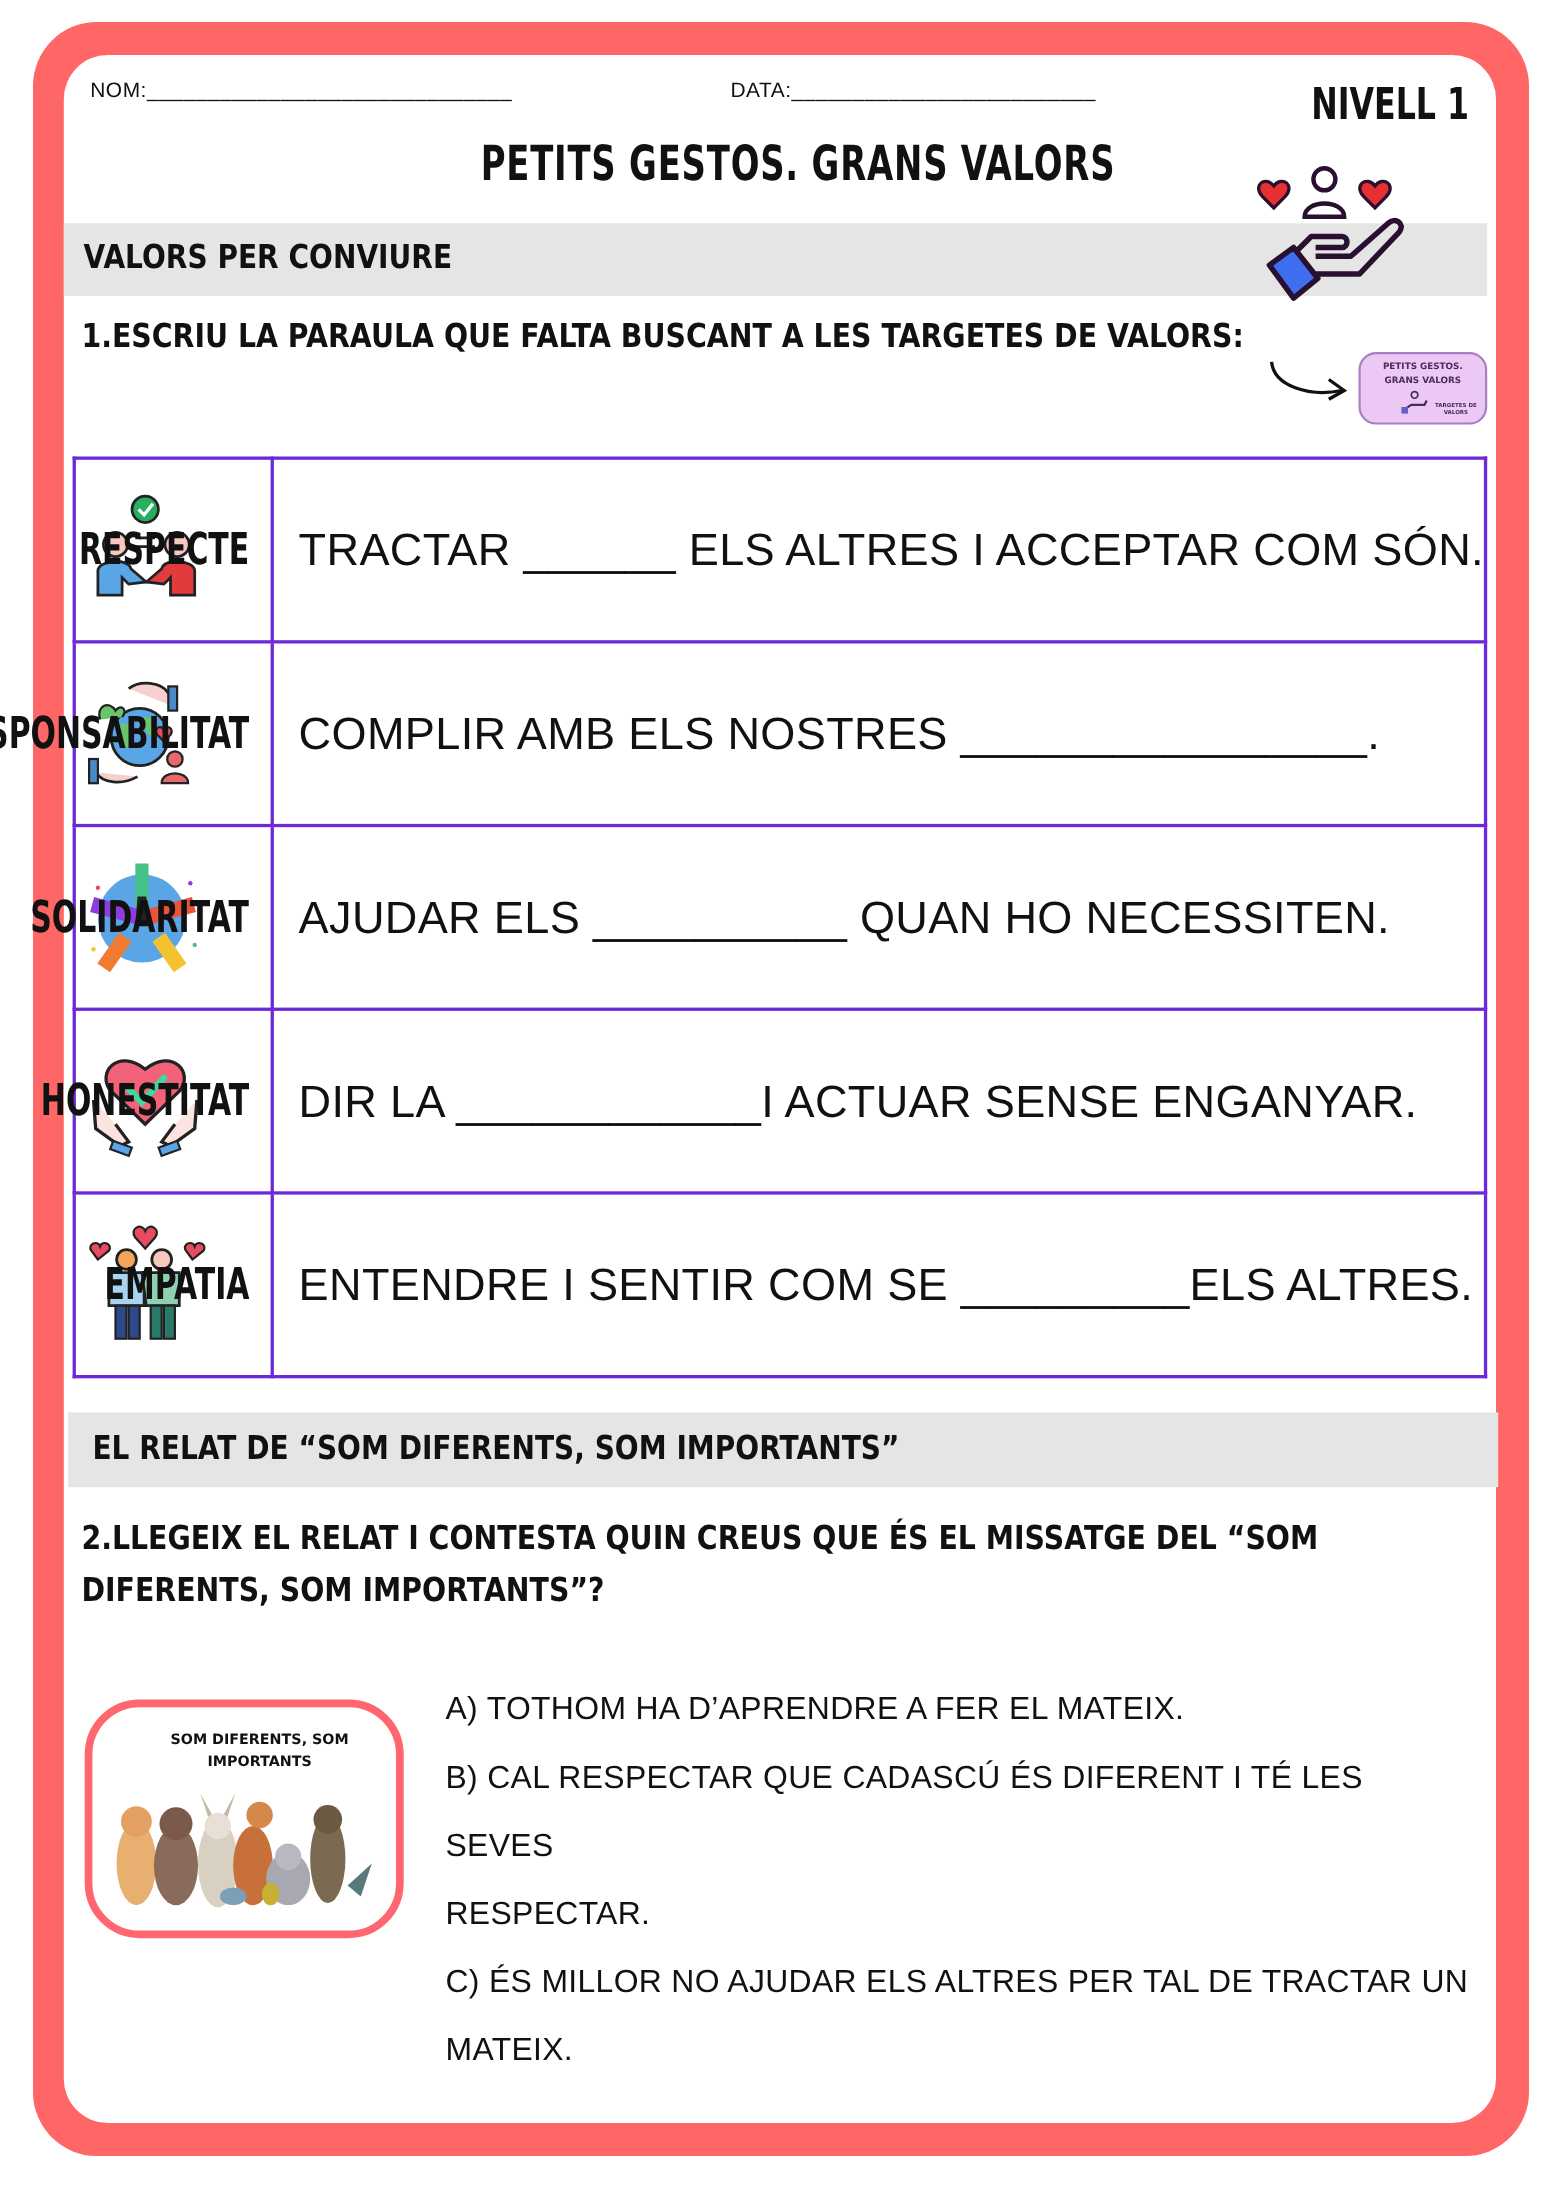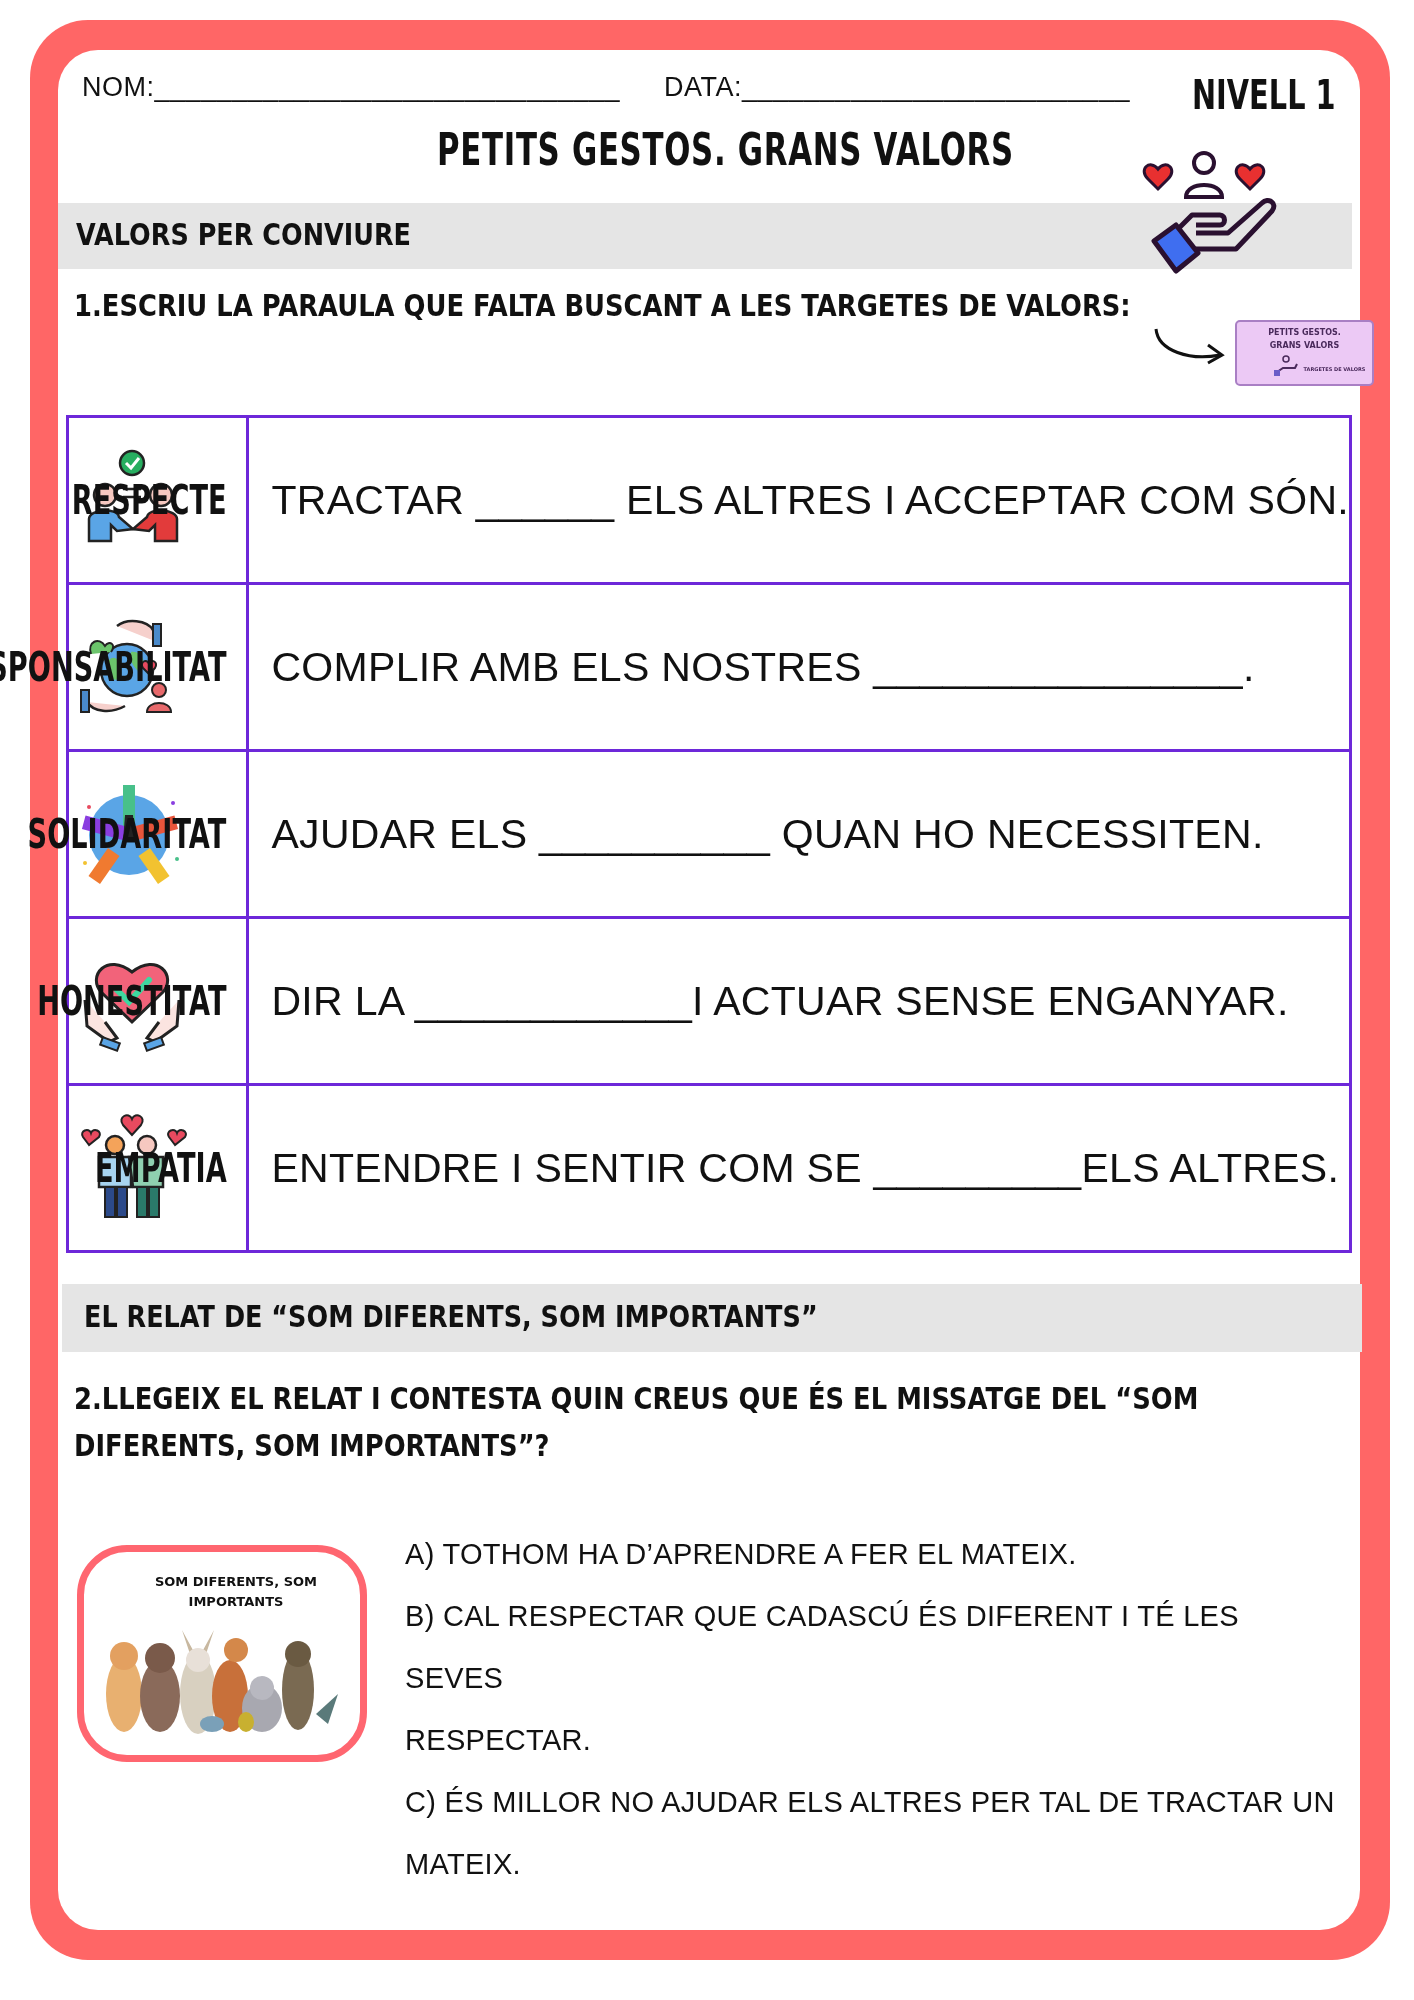--- a/index.html
+++ b/index.html
@@ -3,21 +3,21 @@
 <meta charset="utf-8">
 <style>
   html, body { margin: 0; padding: 0; background: #ffffff; }
   body { width: 1414px; height: 2000px; position: relative; overflow: hidden;
          font-family: "Liberation Sans", sans-serif; color: #111; }
   .frame { position: absolute; left: 30px; top: 20px; width: 1360px; height: 1940px;
            background: #ff6666; border-radius: 58px; }
   .inner { position: absolute; left: 58px; top: 50px; width: 1302px; height: 1880px;
            background: #ffffff; border-radius: 40px; }
   .abs { position: absolute; }
-  .hdr-line { font-size: 27px; letter-spacing: 0.5px; white-space: nowrap; }
+  .hdr-line { font-size: 19px; letter-spacing: 0.5px; white-space: nowrap; }
   .cond { font-family: "DejaVu Sans", sans-serif; font-weight: bold; transform-origin: left top; }
   .level { left: 1192px; top: 72px; font-size: 40px; transform: scaleX(0.72); }
   .title { left: 437px; top: 124px; font-size: 44px; transform: scaleX(0.7); letter-spacing: 1px; }
   .band { position: absolute; background: #e5e5e5; }
   .band-text { position: absolute; font-family: "DejaVu Sans", sans-serif; font-weight: bold;
                font-size: 30px; white-space: nowrap; transform-origin: left top; transform: scaleX(0.85); color:#111; }
   .q-text { font-family: "DejaVu Sans", sans-serif; font-weight: bold; font-size: 30px;
             white-space: nowrap; transform-origin: left top; transform: scaleX(0.86); color:#111; }
   table.vals { position: absolute; left: 66px; top: 415px; width: 1286px; border-collapse: collapse;
                border: 3px solid #111; }
@@ -29,21 +29,21 @@
               transform: translateY(-50%) scaleX(0.68); transform-origin: right center; }
   .val-icon { position: absolute; left: 8px; top: 50%; transform: translateY(-50%); width: 110px; height: 110px; }
   .sentence { font-size: 41px; white-space: nowrap; letter-spacing: 0.3px; margin-top: 40px; }
   .options { position: absolute; left: 405px; top: 1523px; width: 930px; }
   .opt { font-size: 29px; line-height: 62px; letter-spacing: 0.3px; }
   .story-card { position: absolute; left: 77px; top: 1545px; width: 276px; height: 203px;
                 border: 7px solid #ff6670; border-radius: 50px; background: #fff; overflow: hidden; }
   .story-title { position: absolute; left: 0; right: 0; top: 20px; text-align: center;
                  font-family: "DejaVu Sans", sans-serif; font-weight: bold; font-size: 13px; line-height: 20px; padding-left: 28px; }
   .card-thumb { position: absolute; left: 1235px; top: 320px; width: 113px; height: 62px;
-                background: #ecc9f5; border: 2px solid #a97fc4; border-radius: 5px; padding-left: 22px; }
+                background: #ecc9f5; border: 2px solid #a97fc4; border-radius: 16px; }
   .card-thumb .t { position: absolute; left: 0; right: 0; text-align: center; font-size: 8px;
                    font-family: "DejaVu Sans", sans-serif; font-weight: bold; color: #4a2a5c; }
 </style>
 </head>
 <body>
 
 <div class="frame"></div>
 <div class="inner"></div>
 
 <div class="abs hdr-line" style="left:82px; top:72px;">

